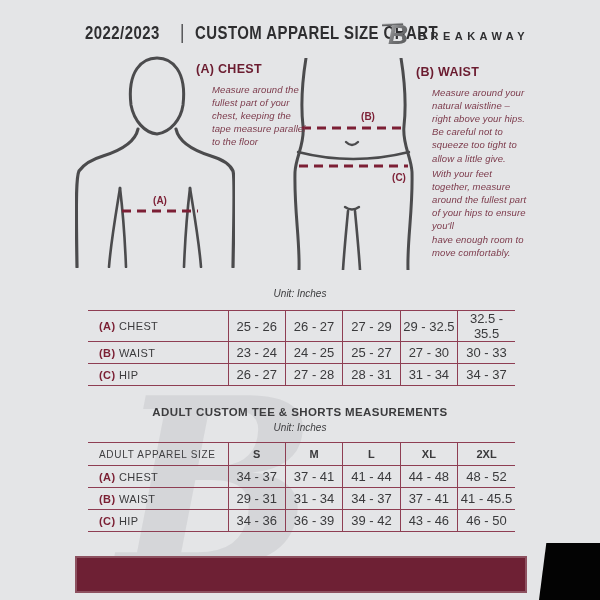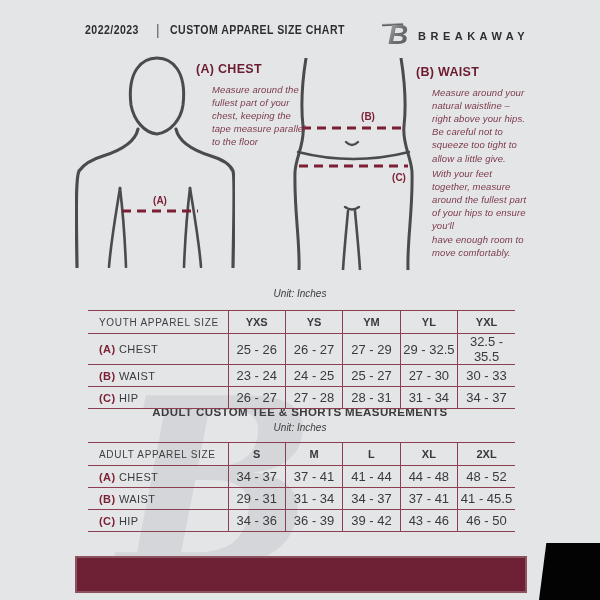--- a/index.html
+++ b/index.html
@@ -17,21 +17,21 @@
   body{
     font-family:"Liberation Sans",sans-serif;
     background:#cfd0d2;
   }
   .page{
     position:relative;width:600px;height:600px;background:var(--bg);overflow:hidden;
   }
   
   .hdr{
     position:absolute;left:85px;top:23px;display:flex;align-items:center;gap:10px;
-    color:var(--ink);font-weight:bold;font-size:12px;letter-spacing:.5px;white-space:nowrap;
+    color:var(--ink);font-weight:bold;font-size:17px;letter-spacing:.5px;white-space:nowrap;
   }
   .hdr .cond{display:inline-block;transform:scaleX(.88) scaleY(1.12);transform-origin:left center;}
   .hdr .sep{font-weight:normal;color:#4a4a4c;transform:scaleY(1.2);display:inline-block;}
   .brand{position:absolute;left:382px;top:17px;display:flex;align-items:center;gap:8px;}
   .brand-name{
     color:var(--ink);font-weight:bold;font-size:11px;letter-spacing:4.5px;margin-top:6px;white-space:nowrap;
   }
   
   .instr{position:absolute;width:118px;}
   .instr-chest{left:196px;top:62px;}
@@ -192,28 +192,20 @@
     <colgroup>
         <col class="col-label">
         <col>
         <col>
         <col>
         <col>
         <col>
       </colgroup>
     <tbody>
       <tr>
-        <th class="label-cell">YOUTH APPAREL SIZE</th>
-        <th>YXS</th>
-        <th>YS</th>
-        <th>YM</th>
-        <th>YL</th>
-        <th>YXL</th>
-      </tr>
-      <tr>
         <td class="label-cell"><span class="key">(A)</span> <span>CHEST</span></td>
         <td>25 - 26</td>
         <td>26 - 27</td>
         <td>27 - 29</td>
         <td>29 - 32.5</td>
         <td>32.5 - 35.5</td>
       </tr>
       <tr>
         <td class="label-cell"><span class="key">(B)</span> <span>WAIST</span></td>
         <td>23 - 24</td>

